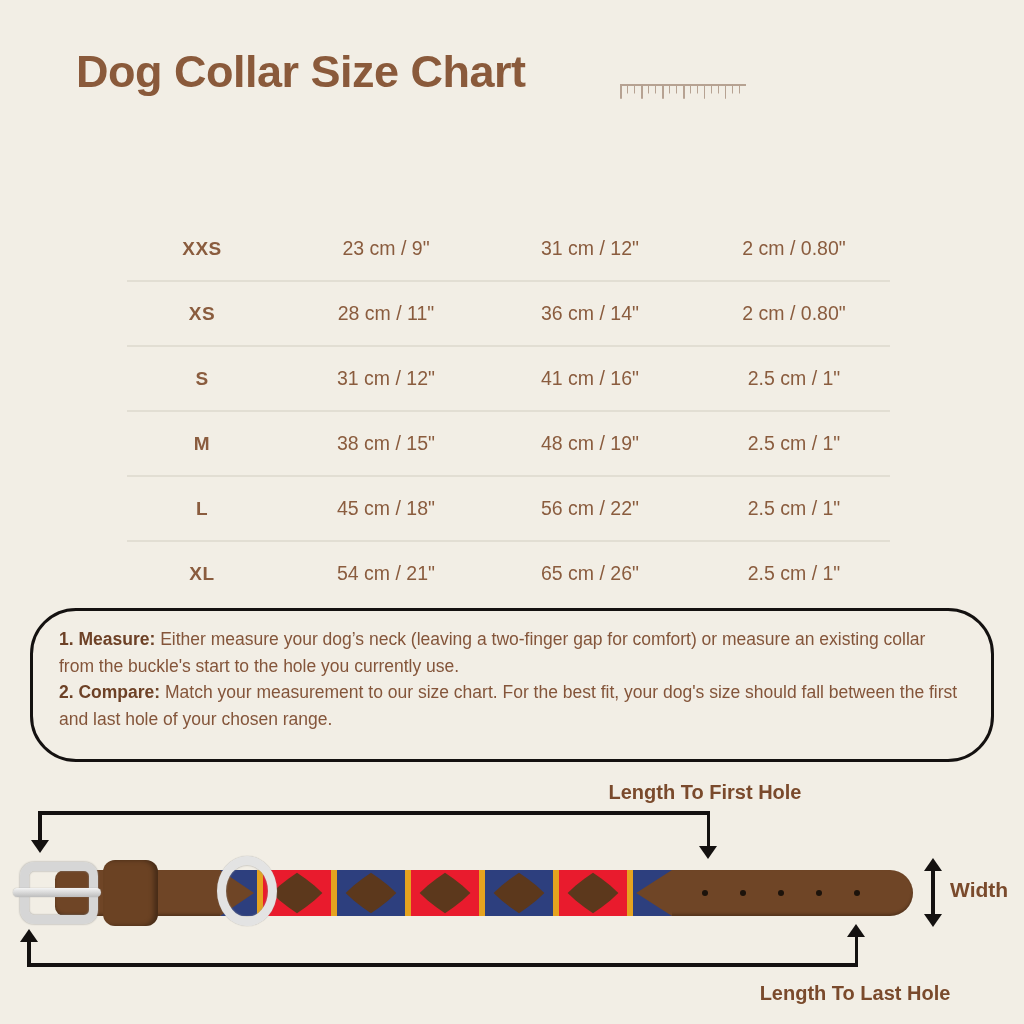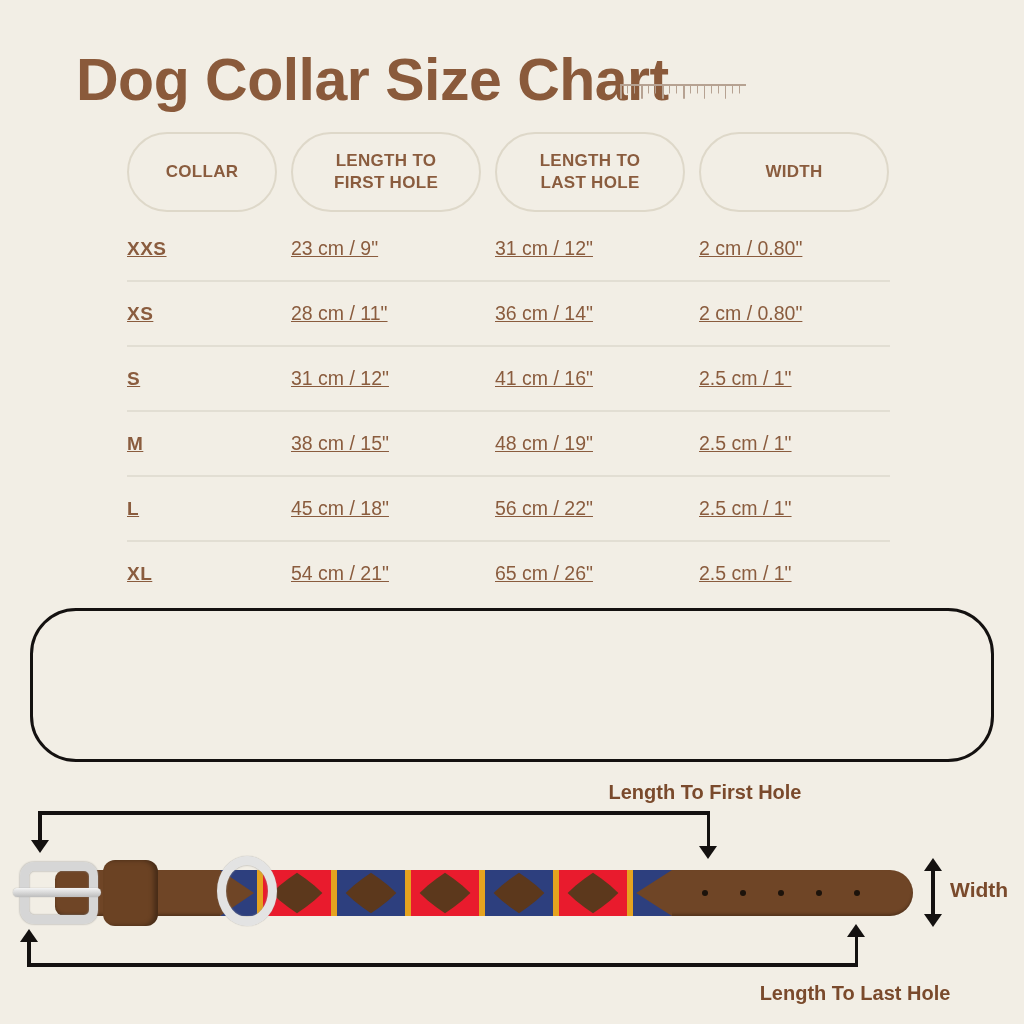--- a/index.html
+++ b/index.html
@@ -5,40 +5,40 @@
   html,body{margin:0;padding:0;}
   :root{
     --background:#f2eee5; --title-brown:#8a5a3b; --text-brown:#8a5c3e; --label-brown:#7a4a2c;
     --ink:#171310; --leather:#6f4526; --leather-dark:#5c381c; --pattern-blue:#2d3f7e;
     --pattern-red:#e91b2d; --pattern-yellow:#e5a31f; --silver:#dcdcdc; --divider:#e2ded3; --pill-border:#ded8c9;
   }
   .canvas{position:relative;width:1024px;height:1024px;background:var(--background);
     font-family:"Liberation Sans", sans-serif;overflow:hidden;}
 
   
-  .title{position:absolute;left:76px;top:46px;font-size:59px;font-weight:bold;
+  .title{position:absolute;left:76px;top:46px;font-size:45px;font-weight:bold;
     letter-spacing:-0.5px;color:var(--title-brown);}
   .ruler{position:absolute;left:620px;top:84px;width:126px;height:15px;border-top:2px solid #b6a292;
     background-image:
       repeating-linear-gradient(90deg,#b6a292 0 1.5px,transparent 1.5px 7px),
       repeating-linear-gradient(90deg,#b6a292 0 1.5px,transparent 1.5px 21px);
     background-size:100% 50%,100% 85%;background-repeat:no-repeat;background-position:top left;}
   .brand{position:absolute;left:753px;top:50px;font-size:25px;line-height:27px;font-weight:bold;color:var(--ink);}
 
   
   .thead{position:absolute;left:127px;top:132px;width:763px;height:80px;display:grid;
     grid-template-columns:150px 190px 190px 190px;column-gap:14px;}
   .pill{border:2px solid var(--pill-border);border-radius:42px;display:flex;align-items:center;justify-content:center;
     text-align:center;font-size:17px;font-weight:bold;letter-spacing:.3px;color:var(--text-brown);
     padding:0 18px;box-sizing:border-box;line-height:22px;}
   .tbody{position:absolute;left:127px;top:217px;width:763px;}
   .trow{display:grid;grid-template-columns:150px 190px 190px 190px;column-gap:14px;height:63px;
     align-items:center;border-bottom:2px solid var(--divider);}
   .trow:last-child{border-bottom:none;}
-  .tcell{text-align:left;font-size:19.5px;color:var(--text-brown);text-decoration:underline;}
+  .tcell{text-align:center;font-size:19.5px;color:var(--text-brown);}
   .tcell.size{font-weight:bold;font-size:19px;letter-spacing:.5px;}
 
   
   .instructions{position:absolute;left:30px;top:608px;width:964px;height:154px;box-sizing:border-box;
     border:3px solid #141110;border-radius:46px;padding:15px 26px 0 26px;}
   .instr{font-size:17.5px;line-height:26.5px;color:#84553a;}
   .instr b{color:#6d4126;}
 
   
   .dlabel{position:absolute;font-size:20px;font-weight:bold;color:var(--label-brown);text-align:center;}
@@ -75,26 +75,20 @@
   .warrow-line{position:absolute;left:931px;top:868px;width:4px;height:48px;background:#141110;}
 </style>
 </head>
 <body>
 
 <div class="canvas">
 
   <div class="title">Dog Collar Size Chart</div>
   <div class="ruler"></div>
 
-  <div class="thead">
-    <div class="pill">COLLAR</div>
-    <div class="pill">LENGTH TO FIRST HOLE</div>
-    <div class="pill">LENGTH TO LAST HOLE</div>
-    <div class="pill">WIDTH</div>
-  </div>
 
   <div class="tbody">
     <div class="trow">
       <div class="tcell size">XXS</div>
       <div class="tcell">23 cm / 9"</div>
       <div class="tcell">31 cm / 12"</div>
       <div class="tcell">2 cm / 0.80"</div>
     </div>
     <div class="trow">
       <div class="tcell size">XS</div>
@@ -122,20 +116,22 @@
     </div>
     <div class="trow">
       <div class="tcell size">XL</div>
       <div class="tcell">54 cm / 21"</div>
       <div class="tcell">65 cm / 26"</div>
       <div class="tcell">2.5 cm / 1"</div>
     </div>
   </div>
 
   <div class="instructions">
+    <div class="instr"><b>1. Measure:</b><span> Either measure your dog’s neck (leaving a two-finger gap for comfort) or measure an existing collar from the buckle's start to the hole you currently use.</span></div>
+    <div class="instr"><b>2. Compare:</b><span> Match your measurement to our size chart. For the best fit, your dog's size should fall between the first and last hole of your chosen range.</span></div>
   </div>
 
   <div class="dlabel" style="left:540px;top:781px;width:330px;">Length To First Hole</div>
   <div class="line" style="left:38px;top:811px;width:672px;height:3.5px;"></div>
   <div class="line" style="left:38px;top:811px;width:3.5px;height:30px;"></div>
   <div class="arr down" style="left:31px;top:840px;"></div>
   <div class="line" style="left:706.5px;top:811px;width:3.5px;height:36px;"></div>
   <div class="arr down" style="left:699px;top:846px;"></div>
 
   <div class="collar">

